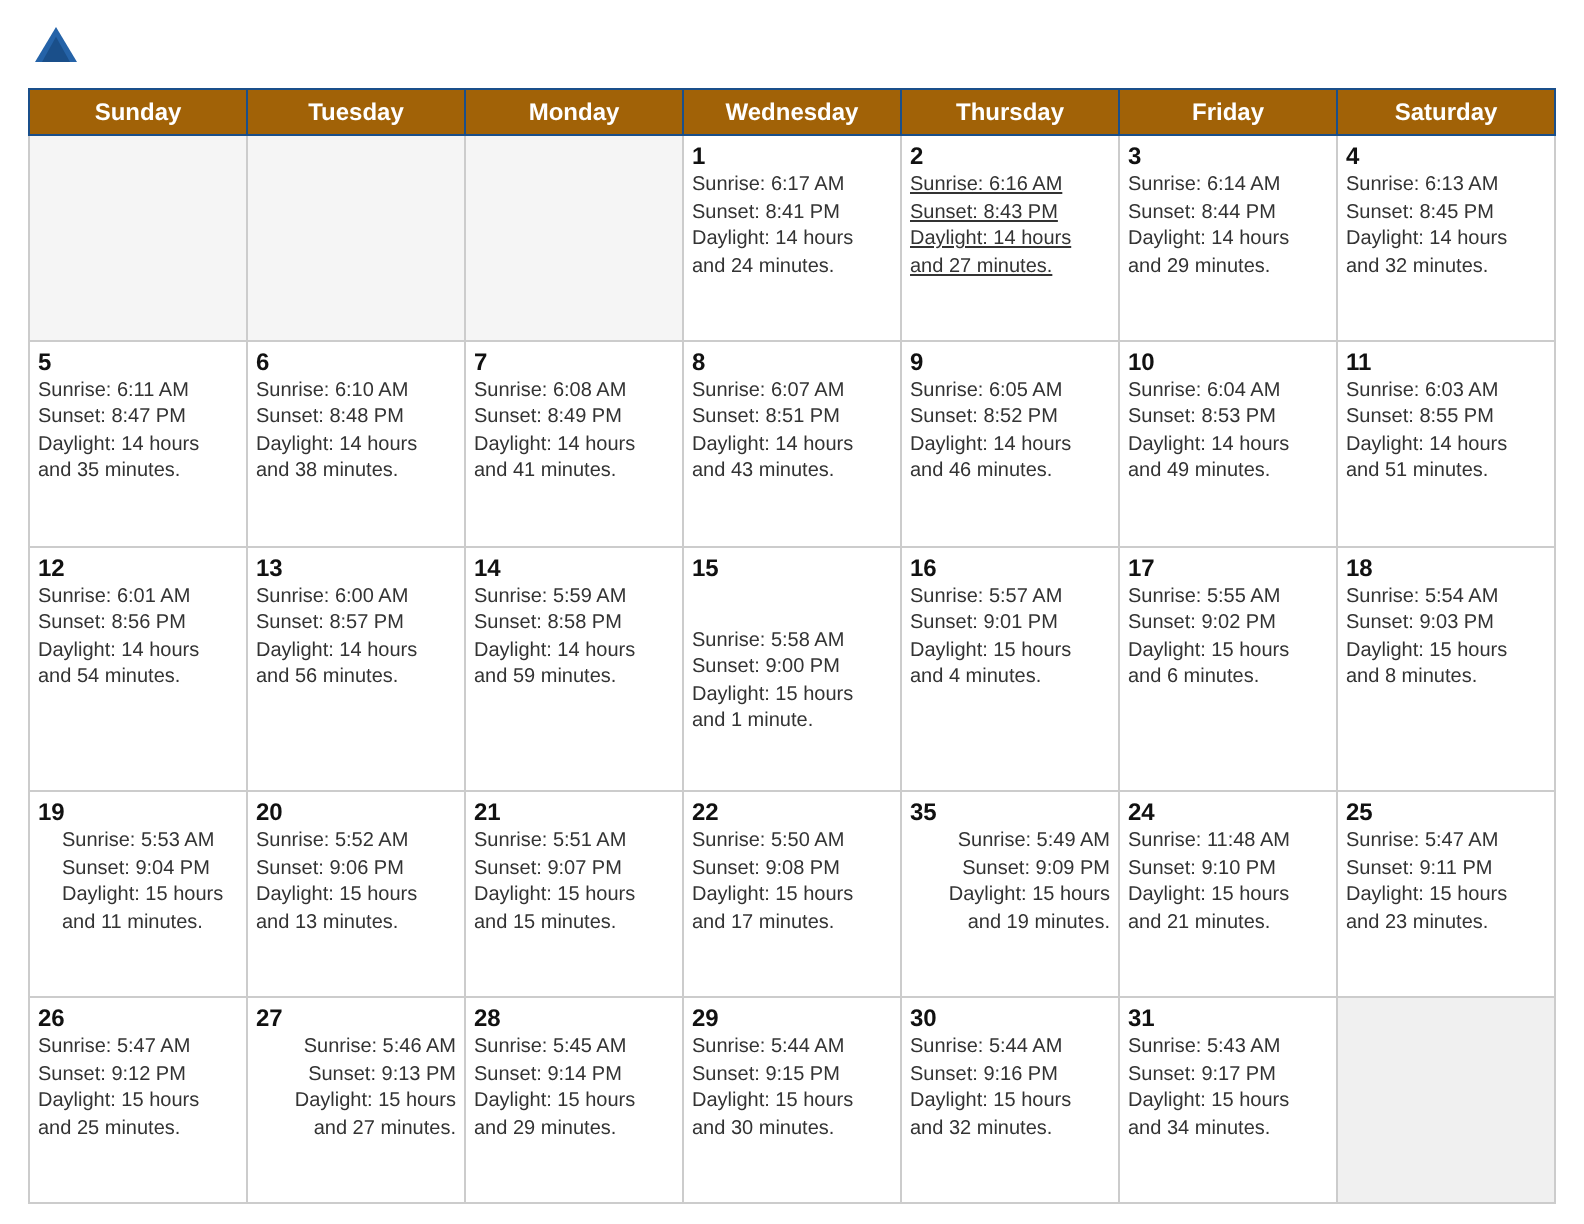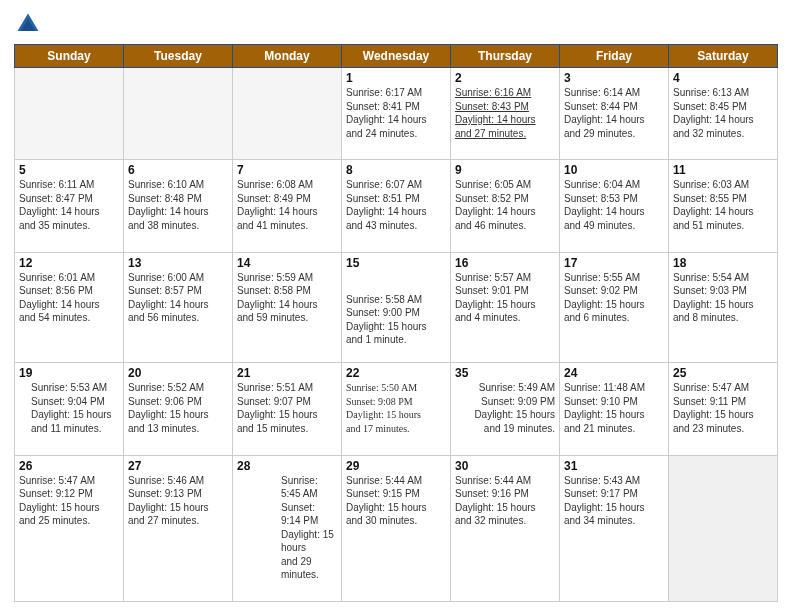--- a/index.html
+++ b/index.html
@@ -281,21 +281,21 @@
           </td>
           <td>
             <div class="day-num">21</div>
             <div class="day-info" style="white-space: pre-line;">Sunrise: 5:51 AM
 Sunset: 9:07 PM
 Daylight: 15 hours
 and 15 minutes.</div>
           </td>
           <td>
             <div class="day-num">22</div>
-            <div class="day-info" style="white-space: pre-line; font-family: Liberation Serif, serif;">Sunrise: 5:50 AM
+            <div class="day-info" style="white-space: pre-line;">Sunrise: 5:50 AM
 Sunset: 9:08 PM
 Daylight: 15 hours
 and 17 minutes.</div>
           </td>
           <td>
             <div class="day-num">35</div>
             <div class="day-info" style="white-space: pre-line; text-align: right;">Sunrise: 5:49 AM
 Sunset: 9:09 PM
 Daylight: 15 hours
 and 19 minutes.</div>
@@ -318,28 +318,28 @@
         <tr>
           <td>
             <div class="day-num">26</div>
             <div class="day-info" style="white-space: pre-line;">Sunrise: 5:47 AM
 Sunset: 9:12 PM
 Daylight: 15 hours
 and 25 minutes.</div>
           </td>
           <td>
             <div class="day-num">27</div>
-            <div class="day-info" style="white-space: pre-line;">Sunrise: 5:46 AM
+            <div class="day-info" style="white-space: pre-line; text-align: right;">Sunrise: 5:46 AM
 Sunset: 9:13 PM
 Daylight: 15 hours
 and 27 minutes.</div>
           </td>
           <td>
             <div class="day-num">28</div>
-            <div class="day-info" style="white-space: pre-line; margin-left: 44px;">Sunrise: 5:45 AM
+            <div class="day-info" style="white-space: pre-line;">Sunrise: 5:45 AM
 Sunset: 9:14 PM
 Daylight: 15 hours
 and 29 minutes.</div>
           </td>
           <td>
             <div class="day-num">29</div>
             <div class="day-info" style="white-space: pre-line;">Sunrise: 5:44 AM
 Sunset: 9:15 PM
 Daylight: 15 hours
 and 30 minutes.</div>

